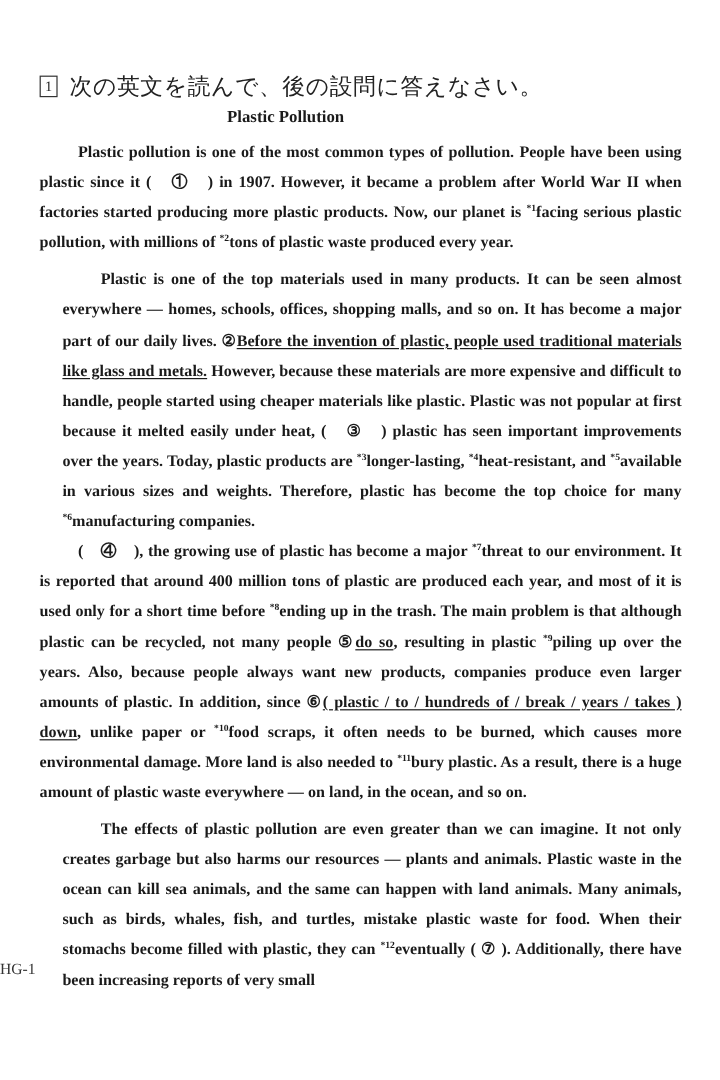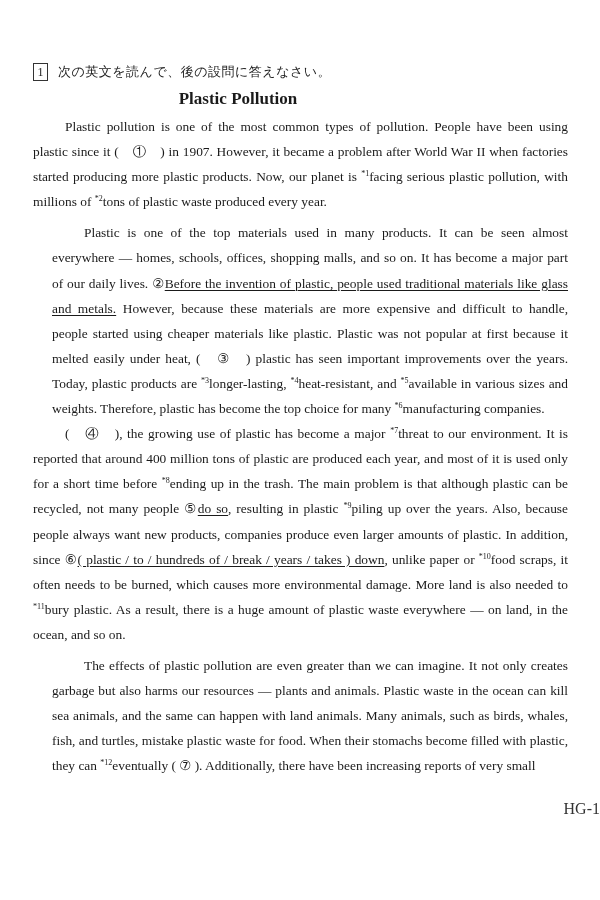--- a/index.html
+++ b/index.html
@@ -12,37 +12,37 @@
   .instruction {
     position: absolute; left: 33px; top: 62px;
     font-size: 14px; line-height: 20px; display: flex; align-items: center;
     font-family: "DejaVu Serif", serif; color: #222;
   }
   .qnum {
     display: inline-block; width: 13px; height: 16px; border: 1px solid #333;
     font-size: 12px; line-height: 16px; text-align: center; margin-right: 10px;
     font-family: "Liberation Serif", serif;
   }
-  .instr-text { font-size: 13px; letter-spacing: 0.5px; }
+  .instr-text { font-size: 19px; letter-spacing: 0.5px; }
   .title {
     position: absolute; left: 0; width: 476px; top: 89px; text-align: center;
-    font-weight: bold; font-size: 17px; line-height: 20px;
+    font-weight: bold; font-size: 14px; line-height: 20px;
   }
   .body {
     position: absolute; left: 33px; top: 114px; width: 535px;
     font-size: 13.4px; line-height: 25.1px; text-align: justify;
   }
-  .body p { margin: 0; text-indent: 32px; }
+  .body p { margin: 0; text-indent: 32px; font-weight: bold; }
   .body p.para-gap { margin-top: 6px; margin-left: 19px; }
   .u { text-decoration: underline; text-underline-offset: 2px; }
   sup { font-size: 8px; vertical-align: 5px; line-height: 0; }
   .blank { white-space: pre; }
   .footer {
-    position: absolute; left: 0; width: 600px; top: 800px; text-align: right;
-    font-size: 16px; font-family: "Liberation Serif", serif; color: #333;
+    position: absolute; left: 0; width: 600px; top: 800px; text-align: left;
+    font-size: 13px; font-family: "Liberation Serif", serif; color: #333;
   }
 </style>
 </head>
 <body>
 
 <div class="page">
 
   <div class="instruction">
     <span class="qnum">1</span>
     <span class="instr-text">次の英文を読んで、後の設問に答えなさい。</span>

